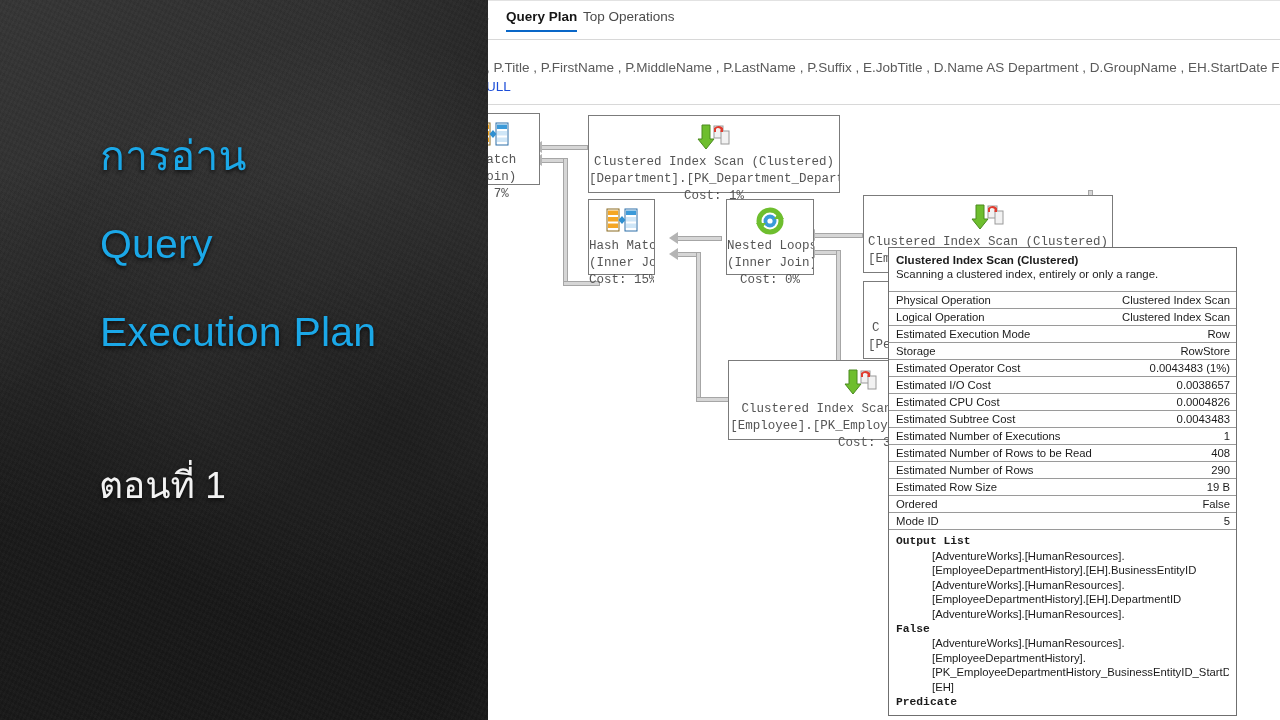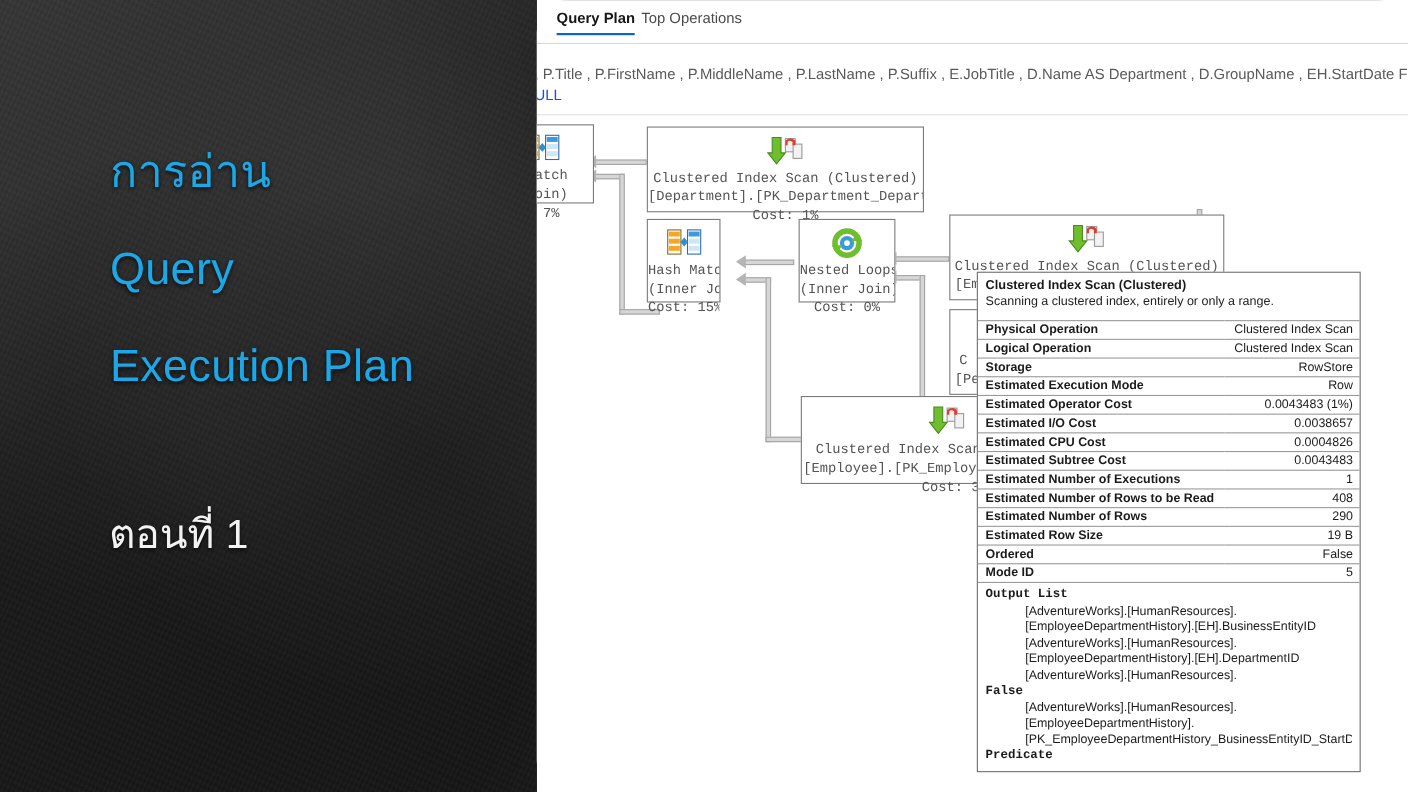--- a/index.html
+++ b/index.html
@@ -20,21 +20,21 @@
       background-image:repeating-linear-gradient(115deg,rgba(255,255,255,.016) 0 2px,rgba(0,0,0,.016) 2px 4px),
                        repeating-linear-gradient(25deg,rgba(255,255,255,.012) 0 3px,rgba(0,0,0,.012) 3px 6px);
       pointer-events:none;}
   .title-lines{position:absolute;left:100px;top:112px;width:380px;z-index:2;}
   .title-line{color:#1BA8E8;font-size:41px;line-height:88px;font-weight:400;
       letter-spacing:.2px;text-shadow:0 2px 4px rgba(0,0,0,.75);white-space:nowrap;}
   .subtitle{position:absolute;left:99px;top:463px;z-index:2;color:#f2f2f2;
       font-size:37px;line-height:46px;text-shadow:0 2px 4px rgba(0,0,0,.7);white-space:nowrap;}
 
   
-  #ssms{position:absolute;left:488px;top:0;width:792px;height:720px;background:#fff;overflow:hidden;border-radius:29px;}
+  #ssms{position:absolute;left:488px;top:0;width:792px;height:720px;background:#fff;overflow:hidden;}
 
   .tabstrip{position:absolute;left:0;top:0;width:792px;height:40px;background:#fff;}
   .tabstrip .rule{position:absolute;left:0;top:0;width:792px;height:1px;background:#e2e2e2;}
   .tabstrip .rule.bot{top:39px;background:#d8d8d8;}
   .tab{position:absolute;top:9px;font-size:13.5px;color:#6a6a6a;white-space:nowrap;}
   .tab.partial{left:-6px;color:#3a3a3a;}
   .tab.active{left:18px;color:#161616;font-weight:bold;}
   .tab.active .underline{position:absolute;left:0;right:0;bottom:-8px;height:2.5px;background:#0a67c8;}
   .tab.other{left:95px;color:#4b4b4b;text-align:center;}
 
@@ -62,21 +62,21 @@
   #tooltip{position:absolute;left:400px;top:142px;width:349px;
       background:#fff;border:1px solid #6f6f6f;box-sizing:border-box;z-index:60;
       font-size:11.2px;color:#1b1b1b;}
   #tooltip .tthead{padding:5px 7px 2px 7px;}
   #tooltip .ttt{font-weight:bold;font-size:11.6px;line-height:14px;}
   #tooltip .ttd{font-size:11.4px;line-height:15px;color:#222;}
   #tooltip .ttspace{height:7px;}
   table.ttbl{border-collapse:collapse;width:100%;margin:0;}
   table.ttbl td{border-top:1px solid #9a9a9a;padding:1px 6px 1px 7px;font-size:11.3px;
       line-height:14px;white-space:nowrap;}
-  table.ttbl td.k{font-weight:bold;text-align:left;}
+  table.ttbl td.k{font-weight:normal;text-align:left;}
   table.ttbl td.v{text-align:right;}
   #tooltip .ttlist{border-top:1px solid #9a9a9a;padding:4px 7px 6px 7px;}
   #tooltip .ttlist .h{font-weight:bold;font-size:11.3px;line-height:14.6px;font-family:Liberation Mono, monospace;}
   #tooltip .ttlist .r{font-size:11.3px;line-height:14.6px;white-space:nowrap;overflow:hidden;padding-left:36px;}
 </style>
 </head>
 <body>
 
 <div id="stage">
 
@@ -266,26 +266,26 @@
           <tbody id="ttrows">
               <tr>
                 <td class="k">Physical Operation</td>
                 <td class="v">Clustered Index Scan</td>
               </tr>
               <tr>
                 <td class="k">Logical Operation</td>
                 <td class="v">Clustered Index Scan</td>
               </tr>
               <tr>
+                <td class="k">Estimated Execution Mode</td>
+                <td class="v">Row</td>
+              </tr>
+              <tr>
                 <td class="k">Storage</td>
                 <td class="v">RowStore</td>
-              </tr>
-              <tr>
-                <td class="k">Estimated Execution Mode</td>
-                <td class="v">Row</td>
               </tr>
               <tr>
                 <td class="k">Estimated Operator Cost</td>
                 <td class="v">0.0043483 (1%)</td>
               </tr>
               <tr>
                 <td class="k">Estimated I/O Cost</td>
                 <td class="v">0.0038657</td>
               </tr>
               <tr>
@@ -327,20 +327,21 @@
               <div class="h">Output List</div>
               <div class="r">[AdventureWorks].[HumanResources].</div>
               <div class="r">[EmployeeDepartmentHistory].[EH].BusinessEntityID</div>
               <div class="r">[AdventureWorks].[HumanResources].</div>
               <div class="r">[EmployeeDepartmentHistory].[EH].DepartmentID</div>
               <div class="r">[AdventureWorks].[HumanResources].</div>
               <div class="h">False</div>
               <div class="r">[AdventureWorks].[HumanResources].</div>
               <div class="r">[EmployeeDepartmentHistory].</div>
               <div class="r">[PK_EmployeeDepartmentHistory_BusinessEntityID_StartDate_Dep</div>
+              <div class="r">[EH]</div>
               <div class="h">Predicate</div>
             </div>
           </div>
       </div>
 
     </div>
   </div>
 </div>
 
 </body></html>

